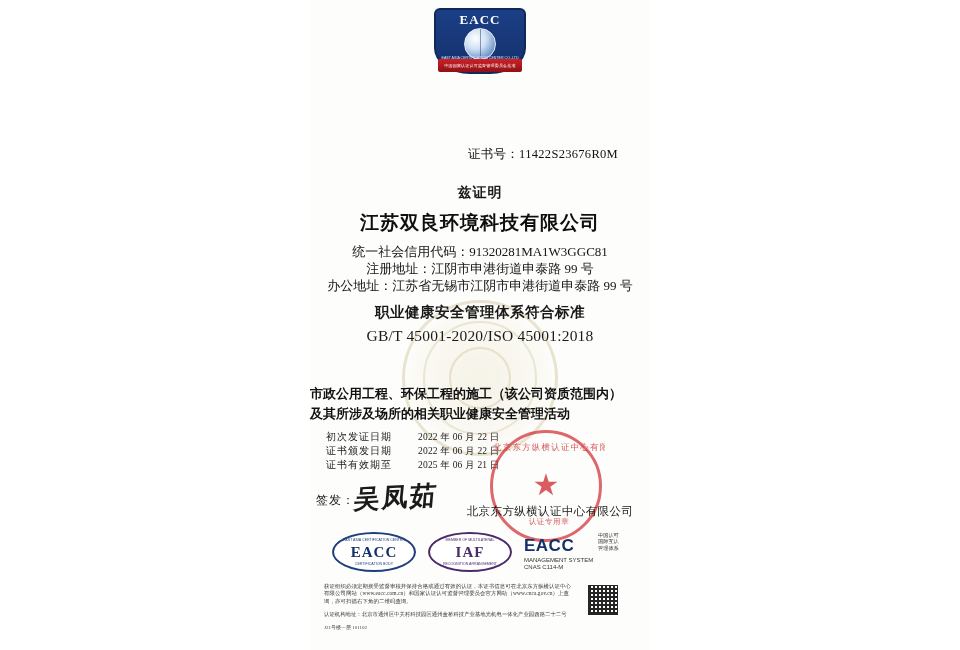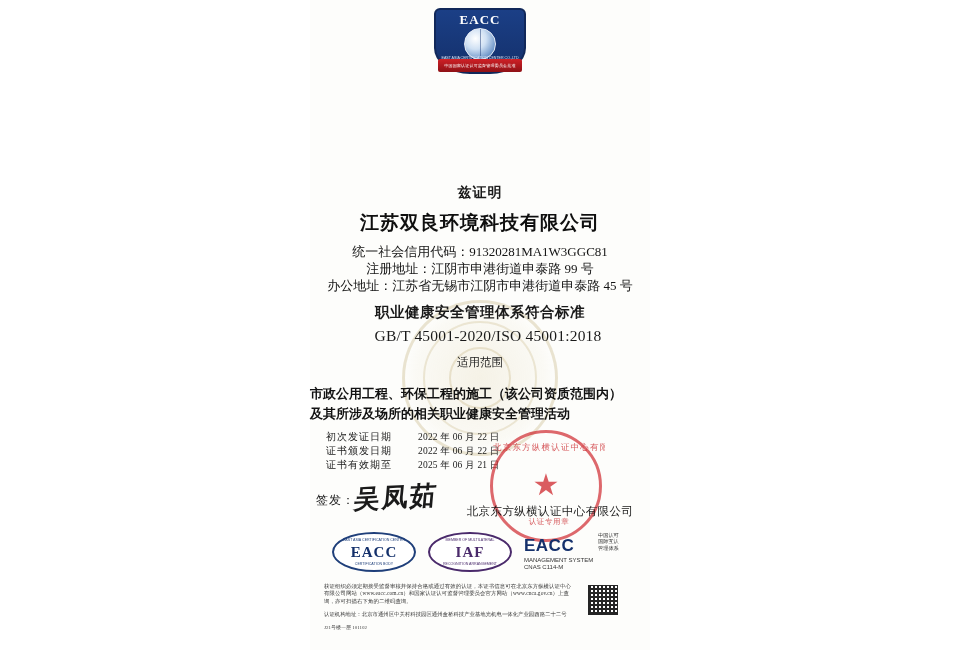--- a/index.html
+++ b/index.html
@@ -204,21 +204,21 @@
     position: absolute;
     left: 0; top: 303px;
     width: 340px;
     text-align: center;
     font-size: 14.5px;
     font-weight: bold;
     letter-spacing: 0.5px;
   }
   .standard-code {
     position: absolute;
-    left: 8px; top: 327px;
+    left: 0; top: 327px;
     width: 340px;
     text-align: center;
     font-size: 15.5px;
     letter-spacing: 0.2px;
   }
   .scope-label {
     position: absolute;
     left: 0; top: 355px;
     width: 340px;
     text-align: center;
@@ -464,34 +464,36 @@
     <div class="top-badge">
       <div class="shield"></div>
       <div class="eacc-text">EACC</div>
       <div class="globe"></div>
       <div class="ribbon"></div>
       <div class="ribbon-text">中国国家认证认可监督管理委员会批准</div>
       <div class="arc-text">EAST ASIA CERTIFICATION CENTER CO.,LTD</div>
     </div>
 
 
+    <div class="cert-no">
+      <span>证书号：</span><span>11422S23676R0M</span>
+    </div>
 
     <div class="hereby">兹证明</div>
     <div class="company">江苏双良环境科技有限公司</div>
 
     <div class="lines">
       <div class="ln">统一社会信用代码：91320281MA1W3GGC81</div>
       <div class="ln">注册地址：江阴市申港街道申泰路 99 号</div>
-      <div class="ln">办公地址：江苏省无锡市江阴市申港街道申泰路 45 号</div>
+      <div class="ln">办公地址：江苏省无锡市江阴市申港街道申泰路 99 号</div>
     </div>
 
     <div class="standard-title">职业健康安全管理体系符合标准</div>
     <div class="standard-code">GB/T 45001-2020/ISO 45001:2018</div>
 
-    <div class="scope-label">适用范围</div>
     <div class="scope-body">
       <div class="ln">市政公用工程、环保工程的施工（该公司资质范围内）</div>
       <div class="ln">及其所涉及场所的相关职业健康安全管理活动</div>
     </div>
 
     <div class="dates">
       <div class="row">
         <span class="lbl">初次发证日期</span>
         <span class="val">2022 年 06 月 22 日</span>
       </div>

